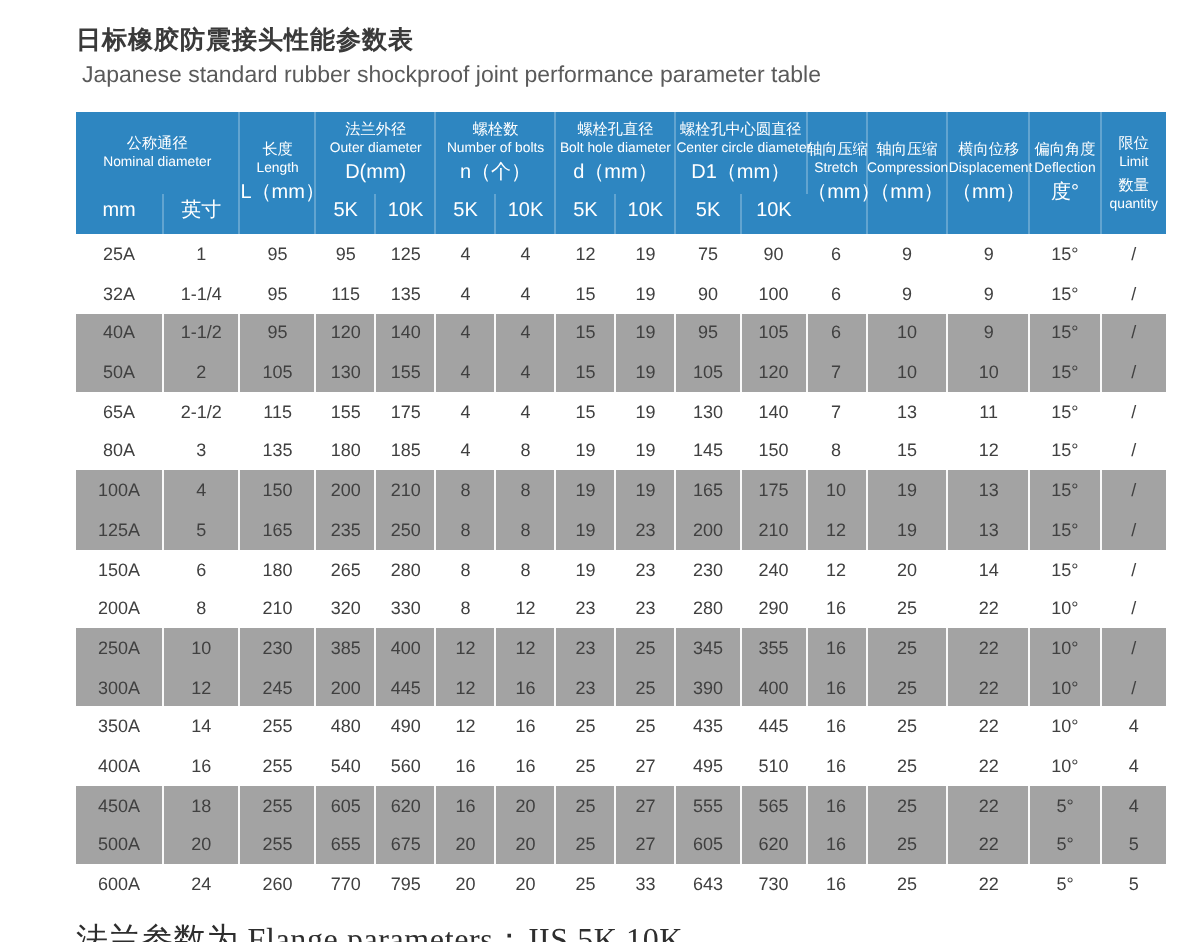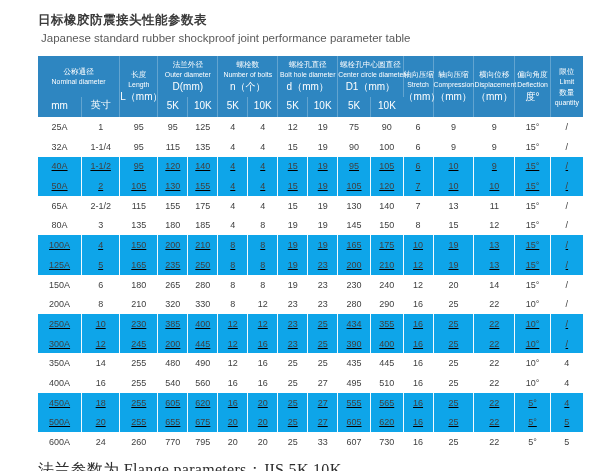--- a/index.html
+++ b/index.html
@@ -41,21 +41,21 @@
   .h-en  { font-size: 6.9px; line-height: 1.4; white-space: nowrap; }
   .h-unit{ font-size: 10px; line-height: 1.45; white-space: nowrap; }
 
   tbody td {
     height: 19.7px; text-align: center; vertical-align: middle;
     font-size: 9px; color: #404040;
     border-right: 1px solid rgba(255,255,255,0.95);
     padding: 0;
   }
   tbody tr td:last-child { border-right: none; }
-  tbody tr:nth-child(4n+3), tbody tr:nth-child(4n+4) { background: #0ea5e9; text-decoration: underline; }
+  tbody tr:nth-child(4n+3), tbody tr:nth-child(4n+4) { background: #a3a3a3; }
 
   .footer {
     margin-top: 8px; font-family: Liberation Serif, serif;
     font-size: 16px; color: #2e2e2e; letter-spacing: 0.3px;
   }
 </style>
 </head>
 <body>
 
 <div class="page">
@@ -337,21 +337,21 @@
         <tr>
           <td>250A</td>
           <td>10</td>
           <td>230</td>
           <td>385</td>
           <td>400</td>
           <td>12</td>
           <td>12</td>
           <td>23</td>
           <td>25</td>
-          <td>434</td>
+          <td>345</td>
           <td>355</td>
           <td>16</td>
           <td>25</td>
           <td>22</td>
           <td>10°</td>
           <td>/</td>
         </tr>
         <tr>
           <td>300A</td>
           <td>12</td>
@@ -445,21 +445,21 @@
         <tr>
           <td>600A</td>
           <td>24</td>
           <td>260</td>
           <td>770</td>
           <td>795</td>
           <td>20</td>
           <td>20</td>
           <td>25</td>
           <td>33</td>
-          <td>607</td>
+          <td>643</td>
           <td>730</td>
           <td>16</td>
           <td>25</td>
           <td>22</td>
           <td>5°</td>
           <td>5</td>
         </tr>
       </tbody>
   </table>
 

